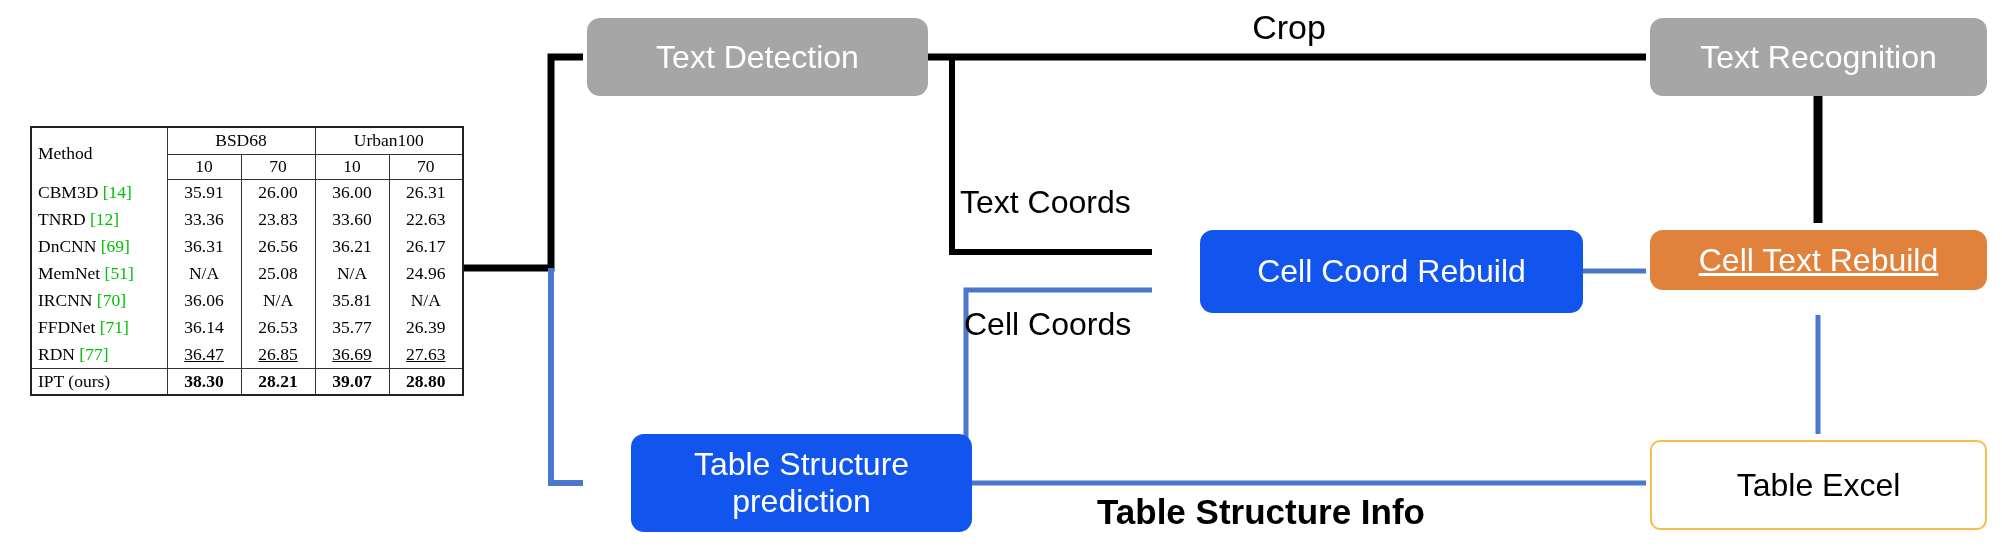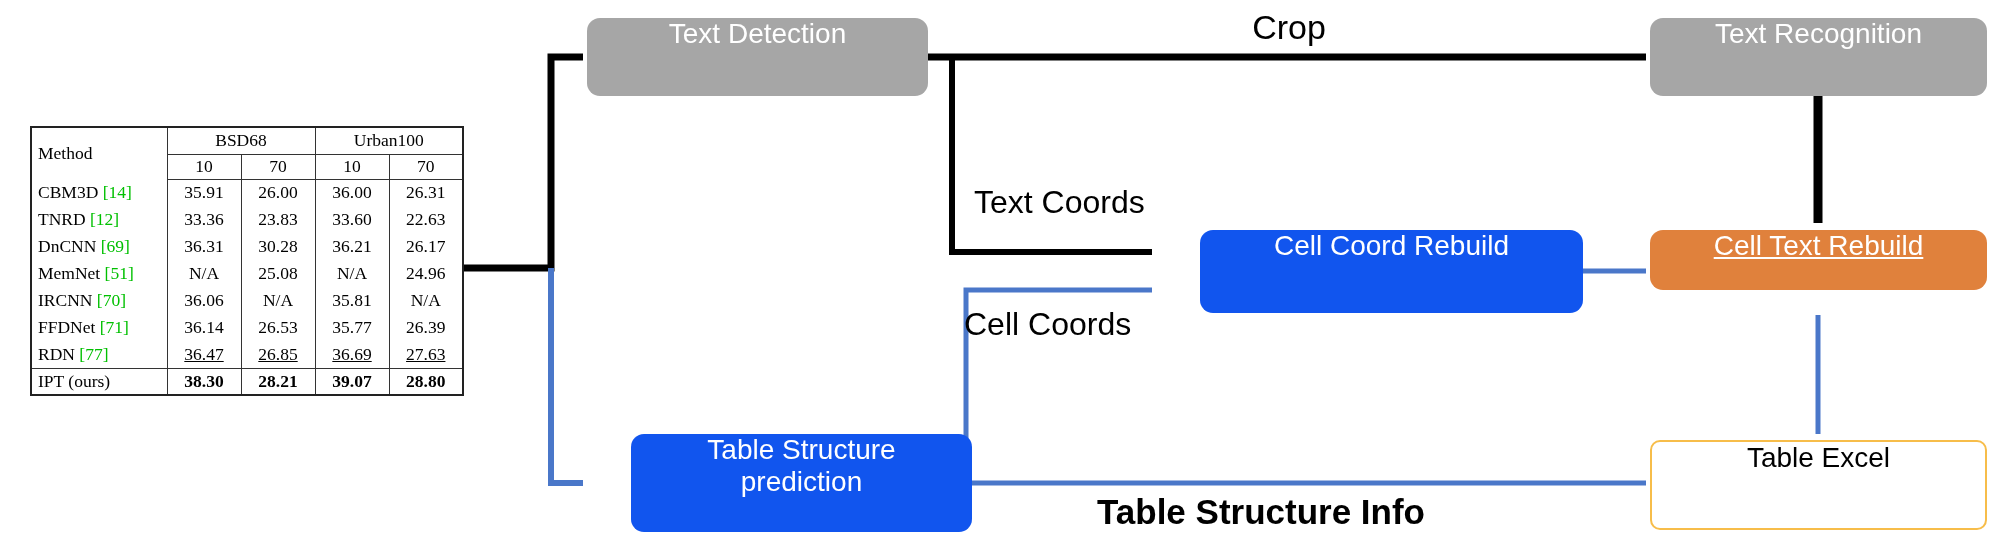--- a/index.html
+++ b/index.html
@@ -10,24 +10,25 @@
     height: 552px;
     background: #ffffff;
     font-family: "Liberation Sans", sans-serif;
     overflow: hidden;
   }
 
   
   .node {
     position: absolute;
     display: flex;
+    align-items: center;
     justify-content: center;
     text-align: center;
     color: #ffffff;
-    font-size: 28px;
+    font-size: 32px;
     line-height: 1.15;
     border-radius: 13px;
   }
   .node.gray   { background: #a6a6a6; }
   .node.blue   { background: #1155ee; margin-left: 44px; }
   .node.orange { background: #e0813c; }
   .node.outline {
     background: #ffffff;
     border: 2px solid #f7bd4a;
     color: #000000;
@@ -36,21 +37,21 @@
   #n-td  { left: 587px;  top: 18px;  width: 341px; height: 78px; }
   #n-tr  { left: 1650px; top: 18px;  width: 337px; height: 78px; }
   #n-ccr { left: 1156px; top: 230px; width: 383px; height: 83px; }
   #n-ctr { left: 1650px; top: 230px; width: 337px; height: 60px; text-decoration: underline; }
   #n-tsp { left: 587px;  top: 434px; width: 341px; height: 98px; padding: 0 34px; }
   #n-te  { left: 1650px; top: 440px; width: 337px; height: 90px; }
 
   
   .edge-label { position: absolute; color: #000000; white-space: nowrap; }
   #lbl-crop        { left: 1189px; top: 8px;   width: 200px; text-align: center; font-size: 34px; }
-  #lbl-text-coords { left: 960px;  top: 184px; font-size: 32px; margin-left: 14px; }
+  #lbl-text-coords { left: 960px;  top: 184px; font-size: 32px; }
   #lbl-cell-coords { left: 964px;  top: 306px; font-size: 32px; }
   #lbl-tsi         { left: 1097px; top: 492px; width: 500px; font-size: 35px; font-weight: 600; }
 
   
   svg.arrows { position: absolute; left: 0; top: 0; }
   svg.arrows path { fill: none; stroke-linejoin: miter; }
 
   
   #input-table {
     position: absolute;
@@ -142,21 +143,21 @@
       <tr>
         <td class="m"><span>TNRD</span> <span class="cite">[12]</span></td>
         <td class="v">33.36</td>
         <td class="v">23.83</td>
         <td class="v">33.60</td>
         <td class="v">22.63</td>
       </tr>
       <tr>
         <td class="m"><span>DnCNN</span> <span class="cite">[69]</span></td>
         <td class="v">36.31</td>
-        <td class="v">30.28</td>
+        <td class="v">26.56</td>
         <td class="v">36.21</td>
         <td class="v">26.17</td>
       </tr>
       <tr>
         <td class="m"><span>MemNet</span> <span class="cite">[51]</span></td>
         <td class="v">N/A</td>
         <td class="v">25.08</td>
         <td class="v">N/A</td>
         <td class="v">24.96</td>
       </tr>

